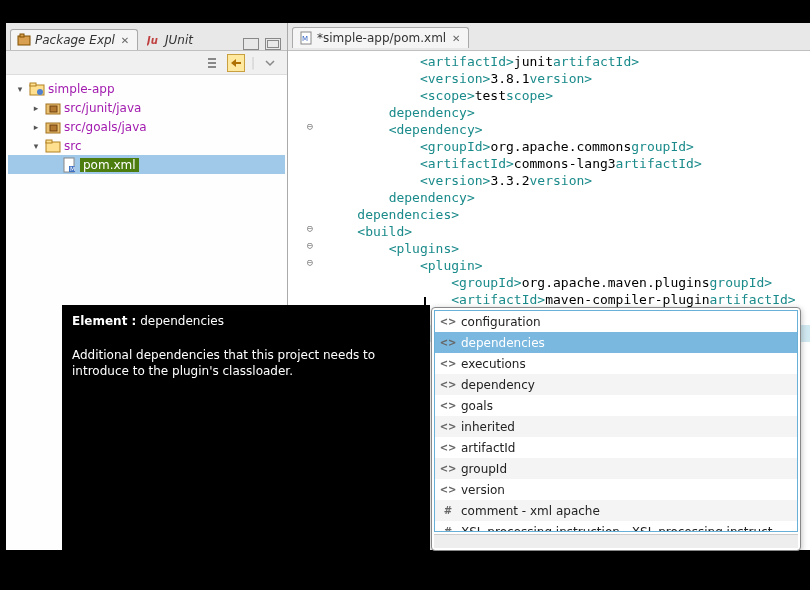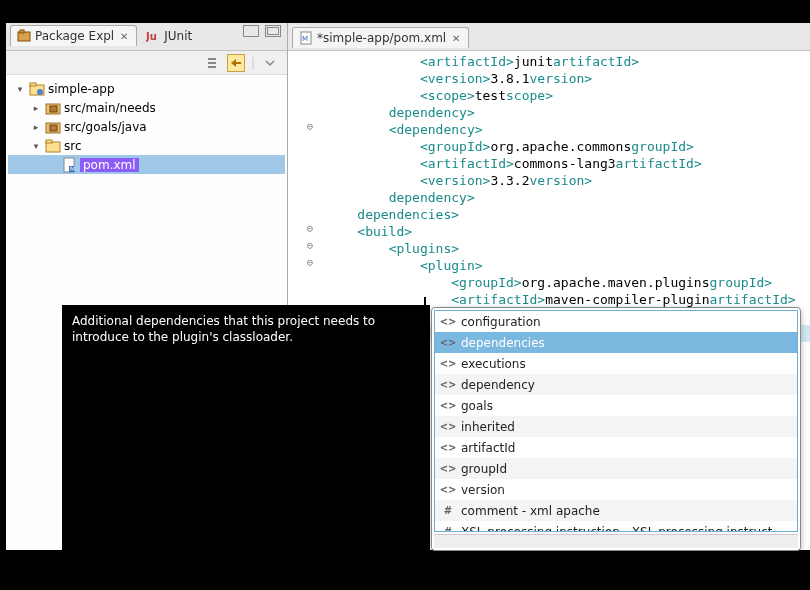--- a/index.html
+++ b/index.html
@@ -1,36 +1,36 @@
 <!DOCTYPE html>
 <html><head>
 <meta charset="utf-8">
 <style>
 * { box-sizing: border-box; margin: 0; padding: 0; }
 body { font-family: "DejaVu Sans", Arial, sans-serif; font-size: 12px; background: #000; width: 810px; height: 590px; overflow: hidden; position: relative; }
 .workspace { position: absolute; top: 23px; left: 6px; right: 0; bottom: 40px; background: #e8e8e8; display: flex; }
 .left-panel { width: 282px; background: #eee; border-right: 1px solid #aaa; display: flex; flex-direction: column; }
-.tab-bar { height: 28px; background: #e8e8e8; display: flex; align-items: flex-start; border-bottom: 1px solid #c0c0c0; padding: 2px 4px 0 4px; gap: 2px; }
+.tab-bar { height: 28px; background: #e8e8e8; display: flex; align-items: flex-end; border-bottom: 1px solid #c0c0c0; padding: 2px 4px 0 4px; gap: 2px; font-style: italic; }
 .tab { display: inline-flex; align-items: center; padding: 3px 6px; gap: 4px; border: 1px solid transparent; border-bottom: none; cursor: default; }
 .tab.active { background: #f5f5f5; border-color: #aaa; border-top-left-radius: 3px; border-top-right-radius: 3px; }
 .tab-icon { width: 14px; height: 14px; display: inline-flex; align-items: center; justify-content: center; }
 .tab-label { font-size: 12px; color: #333; }
 .tab-close { width: 12px; height: 12px; color: #666; font-size: 10px; display: inline-flex; align-items: center; justify-content: center; cursor: pointer; }
 .spacer { flex: 1; }
 .panel-ctrl { width: 16px; height: 12px; border: 1px solid #888; margin: 0 2px; display: inline-block; cursor: pointer; }
 .toolbar { height: 24px; display: flex; align-items: center; justify-content: flex-end; padding: 2px 8px; gap: 6px; background: #f0f0f0; border-bottom: 1px solid #ddd; }
 .tb-btn { width: 18px; height: 18px; display: inline-flex; align-items: center; justify-content: center; border: 1px solid transparent; cursor: pointer; }
 .tb-btn.active { border-color: #c8a040; background: #ffe8a0; }
 .tree { flex: 1; background: #fefefe; padding: 4px 2px; overflow: auto; }
 .tree-item { display: flex; align-items: center; height: 19px; padding-left: 6px; cursor: default; white-space: nowrap; }
 .tree-item .expander { width: 12px; height: 12px; color: #555; font-size: 9px; display: inline-flex; align-items: center; justify-content: center; cursor: pointer; }
 .tree-item .node-icon { width: 16px; height: 16px; margin: 0 3px; display: inline-flex; align-items: center; justify-content: center; }
-.tree-item .node-label { font-size: 12px; color: #000000; }
+.tree-item .node-label { font-size: 12px; color: #a21caf; }
 .tree-item.selected { background: #a0c8e8; }
-.tree-item.selected .node-label { color: #fff; background: #8b5cf6; padding: 0 3px; }
+.tree-item.selected .node-label { color: #fff; background: #4d7c0f; padding: 0 3px; }
 .indent-1 { padding-left: 22px; }
 .indent-2 { padding-left: 38px; }
 
 .right-panel { flex: 1; display: flex; flex-direction: column; background: #fff; position: relative; }
 .editor-tabbar { height: 28px; background: #e8e8e8; display: flex; align-items: center; padding: 2px 4px 0 4px; border-bottom: 1px solid #c0c0c0; }
 .editor { flex: 1; background: #fff; font-family: "DejaVu Sans Mono", monospace; font-size: 13px; line-height: 17px; padding: 2px 0 0 0; position: relative; overflow: hidden; }
 .gutter { position: absolute; left: 0; top: 0; bottom: 0; width: 34px; background: #fff; }
 .fold-mark { position: absolute; left: 16px; width: 12px; height: 12px; color: #888; font-size: 11px; text-align: center; line-height: 12px; }
 .code-lines { margin-left: 38px; white-space: pre; }
 .t { color: #1a8a8a; } 
@@ -112,21 +112,21 @@
           <span class="node-label">simple-app</span>
         </div>
         <div class="tree-item indent-1">
           <span class="expander">▸</span>
           <span class="node-icon">
             <svg width="16" height="16">
               <rect x="1" y="4" width="14" height="10" fill="#e8c070" stroke="#a07020"></rect>
               <rect x="5" y="6" width="7" height="6" fill="#b07830" stroke="#704010"></rect>
             </svg>
           </span>
-          <span class="node-label">src/main/needs</span>
+          <span class="node-label">src/junit/java</span>
         </div>
         <div class="tree-item indent-1">
           <span class="expander">▸</span>
           <span class="node-icon">
             <svg width="16" height="16">
               <rect x="1" y="4" width="14" height="10" fill="#e8c070" stroke="#a07020"></rect>
               <rect x="5" y="6" width="7" height="6" fill="#b07830" stroke="#704010"></rect>
             </svg>
           </span>
           <span class="node-label">src/goals/java</span>
@@ -176,21 +176,22 @@
           <div class="fold-mark" style="top: 206px;">⊖</div>
         </div>
       <div class="code-lines" id="code"><div>&nbsp;&nbsp;&nbsp;&nbsp;&nbsp;&nbsp;&nbsp;&nbsp;&nbsp;&nbsp;&nbsp;&nbsp;<span class="t">&lt;</span><span class="t">artifactId</span><span class="t">&gt;</span><span class="k">junit</span><span class="t"><span class="t">artifactId</span><span class="t">&gt;</span></span></div><div>&nbsp;&nbsp;&nbsp;&nbsp;&nbsp;&nbsp;&nbsp;&nbsp;&nbsp;&nbsp;&nbsp;&nbsp;<span class="t">&lt;</span><span class="t">version</span><span class="t">&gt;</span><span class="k">3.8.1</span><span class="t"><span class="t">version</span><span class="t">&gt;</span></span></div><div>&nbsp;&nbsp;&nbsp;&nbsp;&nbsp;&nbsp;&nbsp;&nbsp;&nbsp;&nbsp;&nbsp;&nbsp;<span class="t">&lt;</span><span class="t">scope</span><span class="t">&gt;</span><span class="k">test</span><span class="t"><span class="t">scope</span><span class="t">&gt;</span></span></div><div>&nbsp;&nbsp;&nbsp;&nbsp;&nbsp;&nbsp;&nbsp;&nbsp;<span class="t"><span class="t">dependency</span><span class="t">&gt;</span></span></div><div>&nbsp;&nbsp;&nbsp;&nbsp;&nbsp;&nbsp;&nbsp;&nbsp;<span class="t">&lt;</span><span class="t">dependency</span><span class="t">&gt;</span></div><div>&nbsp;&nbsp;&nbsp;&nbsp;&nbsp;&nbsp;&nbsp;&nbsp;&nbsp;&nbsp;&nbsp;&nbsp;<span class="t">&lt;</span><span class="t">groupId</span><span class="t">&gt;</span><span class="k">org.apache.commons</span><span class="t"><span class="t">groupId</span><span class="t">&gt;</span></span></div><div>&nbsp;&nbsp;&nbsp;&nbsp;&nbsp;&nbsp;&nbsp;&nbsp;&nbsp;&nbsp;&nbsp;&nbsp;<span class="t">&lt;</span><span class="t">artifactId</span><span class="t">&gt;</span><span class="k">commons-lang3</span><span class="t"><span class="t">artifactId</span><span class="t">&gt;</span></span></div><div>&nbsp;&nbsp;&nbsp;&nbsp;&nbsp;&nbsp;&nbsp;&nbsp;&nbsp;&nbsp;&nbsp;&nbsp;<span class="t">&lt;</span><span class="t">version</span><span class="t">&gt;</span><span class="k">3.3.2</span><span class="t"><span class="t">version</span><span class="t">&gt;</span></span></div><div>&nbsp;&nbsp;&nbsp;&nbsp;&nbsp;&nbsp;&nbsp;&nbsp;<span class="t"><span class="t">dependency</span><span class="t">&gt;</span></span></div><div>&nbsp;&nbsp;&nbsp;&nbsp;<span class="t"><span class="t">dependencies</span><span class="t">&gt;</span></span></div><div>&nbsp;&nbsp;&nbsp;&nbsp;<span class="t">&lt;</span><span class="t">build</span><span class="t">&gt;</span></div><div>&nbsp;&nbsp;&nbsp;&nbsp;&nbsp;&nbsp;&nbsp;&nbsp;<span class="t">&lt;</span><span class="t">plugins</span><span class="t">&gt;</span></div><div>&nbsp;&nbsp;&nbsp;&nbsp;&nbsp;&nbsp;&nbsp;&nbsp;&nbsp;&nbsp;&nbsp;&nbsp;<span class="t">&lt;</span><span class="t">plugin</span><span class="t">&gt;</span></div><div>&nbsp;&nbsp;&nbsp;&nbsp;&nbsp;&nbsp;&nbsp;&nbsp;&nbsp;&nbsp;&nbsp;&nbsp;&nbsp;&nbsp;&nbsp;&nbsp;<span class="t">&lt;</span><span class="t">groupId</span><span class="t">&gt;</span><span class="k">org.apache.maven.plugins</span><span class="t"><span class="t">groupId</span><span class="t">&gt;</span></span></div><div>&nbsp;&nbsp;&nbsp;&nbsp;&nbsp;&nbsp;&nbsp;&nbsp;&nbsp;&nbsp;&nbsp;&nbsp;&nbsp;&nbsp;&nbsp;&nbsp;<span class="t">&lt;</span><span class="t">artifactId</span><span class="t">&gt;</span><span class="k">maven-compiler-plugin</span><span class="t"><span class="t">artifactId</span><span class="t">&gt;</span></span></div><div>&nbsp;&nbsp;&nbsp;&nbsp;&nbsp;&nbsp;&nbsp;&nbsp;&nbsp;&nbsp;&nbsp;&nbsp;&nbsp;&nbsp;&nbsp;&nbsp;<span class="t">&lt;</span><span class="t">version</span><span class="t">&gt;</span><span class="k">3.1</span><span class="t"><span class="t">version</span><span class="t">&gt;</span></span></div><div class="highlight-line">&nbsp;&nbsp;&nbsp;&nbsp;&nbsp;&nbsp;&nbsp;&nbsp;&nbsp;&nbsp;&nbsp;&nbsp;&nbsp;&nbsp;&nbsp;&nbsp;</div></div>
     </div>
   </div>
 </div>
 
 <div class="cursor-mark"></div>
 
 <div class="tooltip-panel">
-  <div style="margin-top:0">Additional dependencies that this project needs to introduce to the plugin's classloader.</div>
+  <div><b>Element :</b> <span>dependencies</span></div>
+  <div style="margin-top:18px">Additional dependencies that this project needs to introduce to the plugin's classloader.</div>
   <div style="height:12px"></div>
 </div>
 
 <div class="autocomplete">
   <div class="ac-list" id="aclist">
       <div class="ac-item">
         <span class="ac-icon">&lt;&gt;</span>
         <span>configuration</span>
       </div>
       <div class="ac-item selected">

